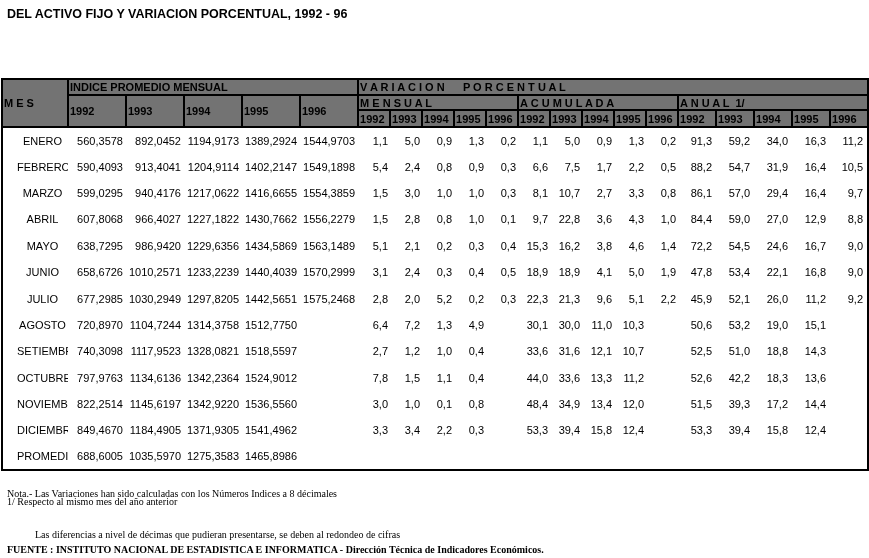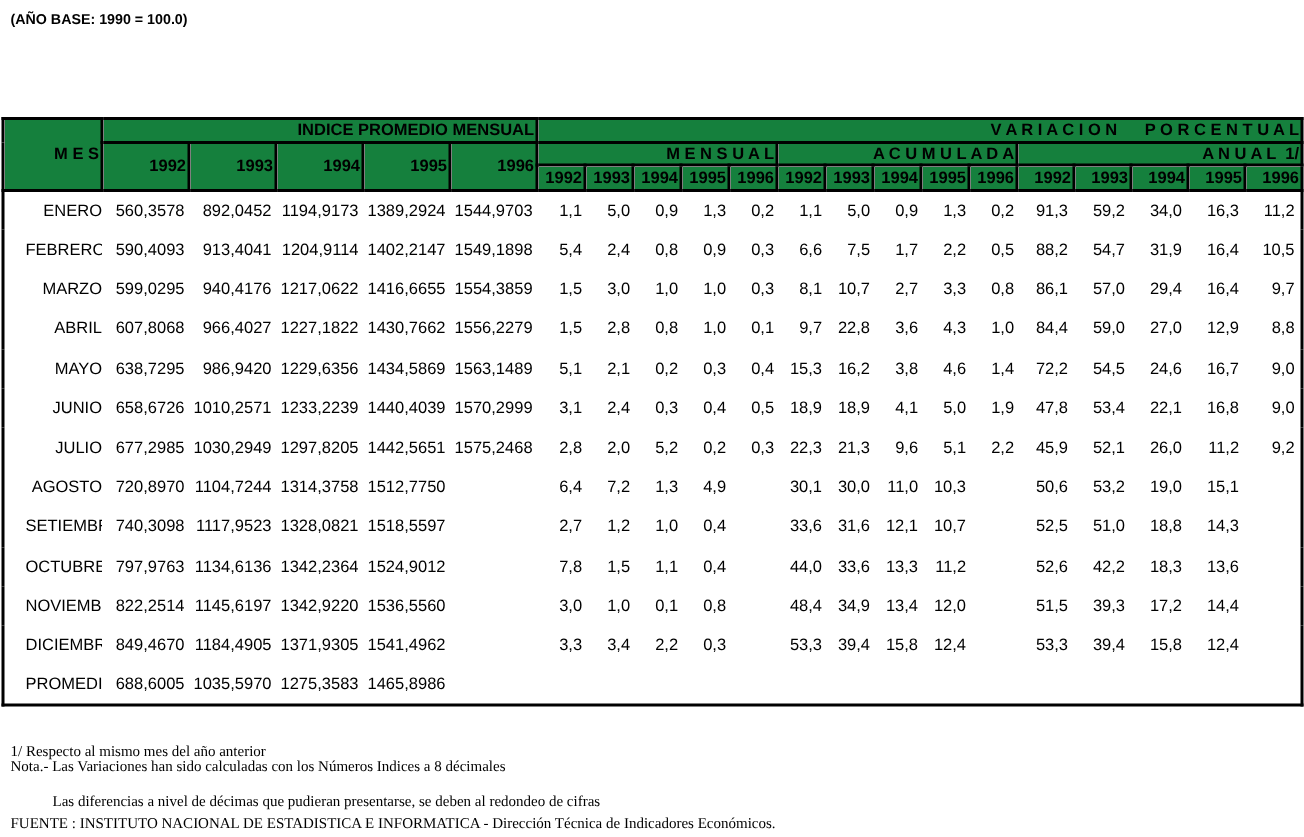--- a/index.html
+++ b/index.html
@@ -16,55 +16,55 @@
   .title-line { font-weight: bold; font-size: 12.5px; line-height: 19px; white-space: pre; }
   .base-note { font-weight: bold; font-size: 9.5px; margin-top: 3px; white-space: pre; }
 
   
   table.idx {
     position: absolute; left: 1px; top: 78px; width: 866px;
     border-collapse: collapse; table-layout: fixed;
     border: 2px solid #000;
   }
   table.idx thead th {
-    background: #15803d;
+    background: #737373;
     border: 2px solid #000;
     font-weight: bold; font-size: 11px; padding: 0 1px;
-    text-align: right; vertical-align: middle; overflow: hidden;
+    text-align: left; vertical-align: middle; overflow: hidden;
   }
   th.mes-head { font-size: 12px; }
   tr.hrow1 th { height: 16px; }
   tr.hrow2 th { height: 15px; }
   tr.hrow3 th { height: 17px; }
   th.yr-tall { vertical-align: bottom; padding-bottom: 2px; }
 
   table.idx tbody td {
     border: none; font-size: 11px; height: 26.4px;
     text-align: right; padding: 0 3px 0 0;
     white-space: nowrap; overflow: hidden; vertical-align: middle;
   }
-  table.idx tbody td.mes-cell { text-align: right; padding: 0 0 0 14px; margin-left: 24px; }
+  table.idx tbody td.mes-cell { text-align: center; padding: 0 0 0 14px; margin-left: 24px; }
   table.idx tbody td.var-cell { padding-right: 2px; }
   table.idx tbody td.anu-cell { padding-right: 4px; }
 
   
   .footnote {
     position: absolute; left: 7px;
     font-family: "Liberation Serif", serif; font-size: 10px; white-space: pre;
   }
   .fn-1 { top: 496px; }
-  .fn-2 { top: 506px; }
+  .fn-2 { top: 488px; }
   .fn-3 { top: 529px; left: 35px; font-family: Liberation Serif, serif; }
-  .fn-4 { top: 544px; font-weight: normal; }
+  .fn-4 { top: 544px; font-weight: bold; }
 </style>
 </head>
 <body>
 
 <div class="title-block">
-  <div class="base-note">(AÑO BASE: 1990 = 100.0)</div>
+  <div class="title-line">DEL ACTIVO FIJO Y VARIACION PORCENTUAL, 1992 - 96</div>
 </div>
 
 <table class="idx">
   <colgroup>
     <col style="width:66px">
     <col style="width:58px">
       <col style="width:58px">
       <col style="width:58px">
       <col style="width:58px">
       <col style="width:58px">

